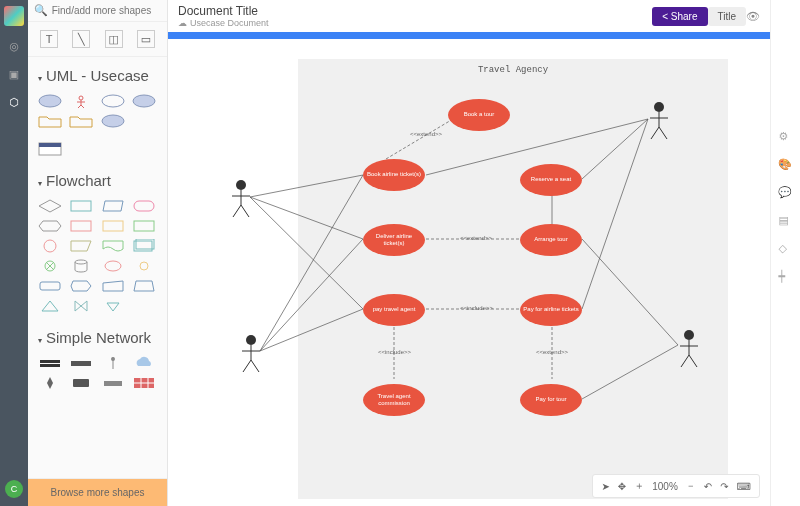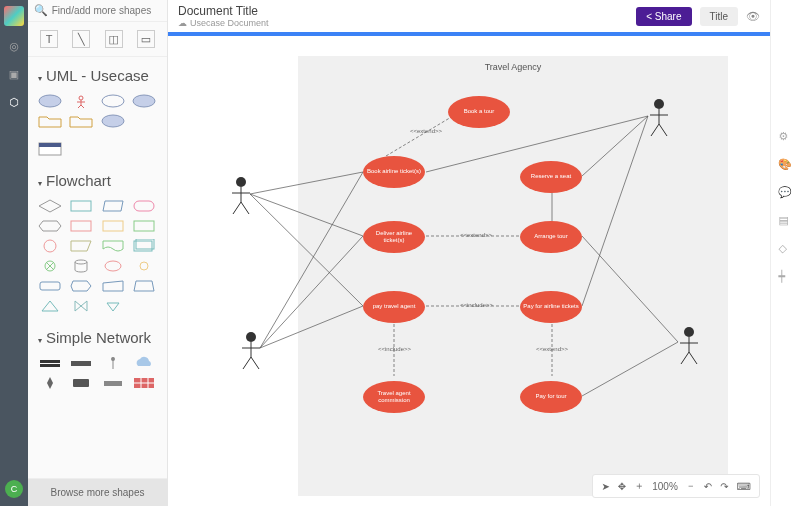--- a/index.html
+++ b/index.html
@@ -13,33 +13,33 @@
 .sidebar { width: 140px; background: #fafafa; border-right: 1px solid #e5e5e5; display: flex; flex-direction: column; }
 .search { display: flex; align-items: center; padding: 4px 6px; border-bottom: 1px solid #eee; color: #999; gap: 4px; }
 .search input { border: none; background: transparent; font-size: 10px; width: 100%; outline: none; color: #999; }
 .tool-row { display: flex; gap: 10px; padding: 8px 10px; border-bottom: 1px solid #eee; justify-content: space-around; }
 .tool-box { width: 18px; height: 18px; border: 1px solid #ccc; display: flex; align-items: center; justify-content: center; font-size: 11px; color: #666; cursor: pointer; }
 .panel-body { flex: 1; overflow-y: auto; padding: 4px 0; }
 .section-hdr { padding: 6px 10px; font-size: 15px; color: #555; cursor: pointer; }
 .section-hdr::before { content: "▾"; margin-right: 4px; font-size: 8px; }
 .shape-grid { display: grid; grid-template-columns: repeat(4, 1fr); gap: 6px; padding: 4px 10px 10px; }
 .shape { width: 24px; height: 14px; cursor: pointer; }
-.browse { padding: 8px; text-align: center; font-size: 10px; color: #666; border-top: 1px solid #eee; background: #e5e5e5; cursor: pointer; }
+.browse { padding: 8px; text-align: center; font-size: 10px; color: #666; border-top: 1px solid #eee; background: #fdba74; cursor: pointer; }
 .main { flex: 1; display: flex; flex-direction: column; position: relative; }
-.topbar { display: flex; align-items: center; padding: 4px 10px; gap: 8px; border-bottom: 4px solid #3b82f6; }
+.topbar { display: flex; align-items: center; padding: 4px 10px; border-bottom: 7px solid #3b82f6; }
 .doc-info { flex: 1; }
 .doc-title { font-size: 12px; color: #444; }
 .doc-sub { font-size: 9px; color: #999; display: flex; align-items: center; gap: 3px; }
 .btn { padding: 4px 10px; border-radius: 3px; font-size: 10px; cursor: pointer; border: none; }
 .btn-share { background: #4c1d95; color: #fff; }
 .btn-export { background: #eee; color: #555; }
 .eye { color: #888; cursor: pointer; }
 .canvas-wrap { flex: 1; position: relative; background: #fff; overflow: hidden; }
 .canvas { position: absolute; left: 130px; top: 20px; width: 430px; height: 440px; background: #f0f0f0; }
-.diagram-title { text-align: center; font-size: 9px; color: #555; padding-top: 6px; }
+.diagram-title { text-align: center; font-size: 9px; color: #555; padding-top: 6px; font-family: Liberation Mono, monospace; }
 svg.lines { position: absolute; top: 0; left: 0; width: 100%; height: 100%; pointer-events: none; }
 .node { position: absolute; background: #e8543f; color: #fff; font-size: 6px; text-align: center; display: flex; align-items: center; justify-content: center; border-radius: 50%; width: 62px; height: 32px; line-height: 1.2; padding: 2px; }
 .actor { position: absolute; width: 22px; height: 40px; }
 .rel-label { position: absolute; font-size: 6px; color: #666; background: transparent; }
 .right-rail { width: 30px; background: #fff; border-left: 1px solid #eee; display: flex; flex-direction: column; align-items: center; gap: 14px; padding-top: 130px; }
 .right-rail .ic { width: 14px; height: 14px; color: #aaa; cursor: pointer; }
 .bottom-tools { position: absolute; bottom: 8px; right: 10px; background: #fff; border: 1px solid #e5e5e5; border-radius: 3px; display: flex; align-items: center; gap: 8px; padding: 4px 8px; font-size: 10px; color: #666; }
 .bottom-tools span { cursor: pointer; }
 </style>
 </head>

